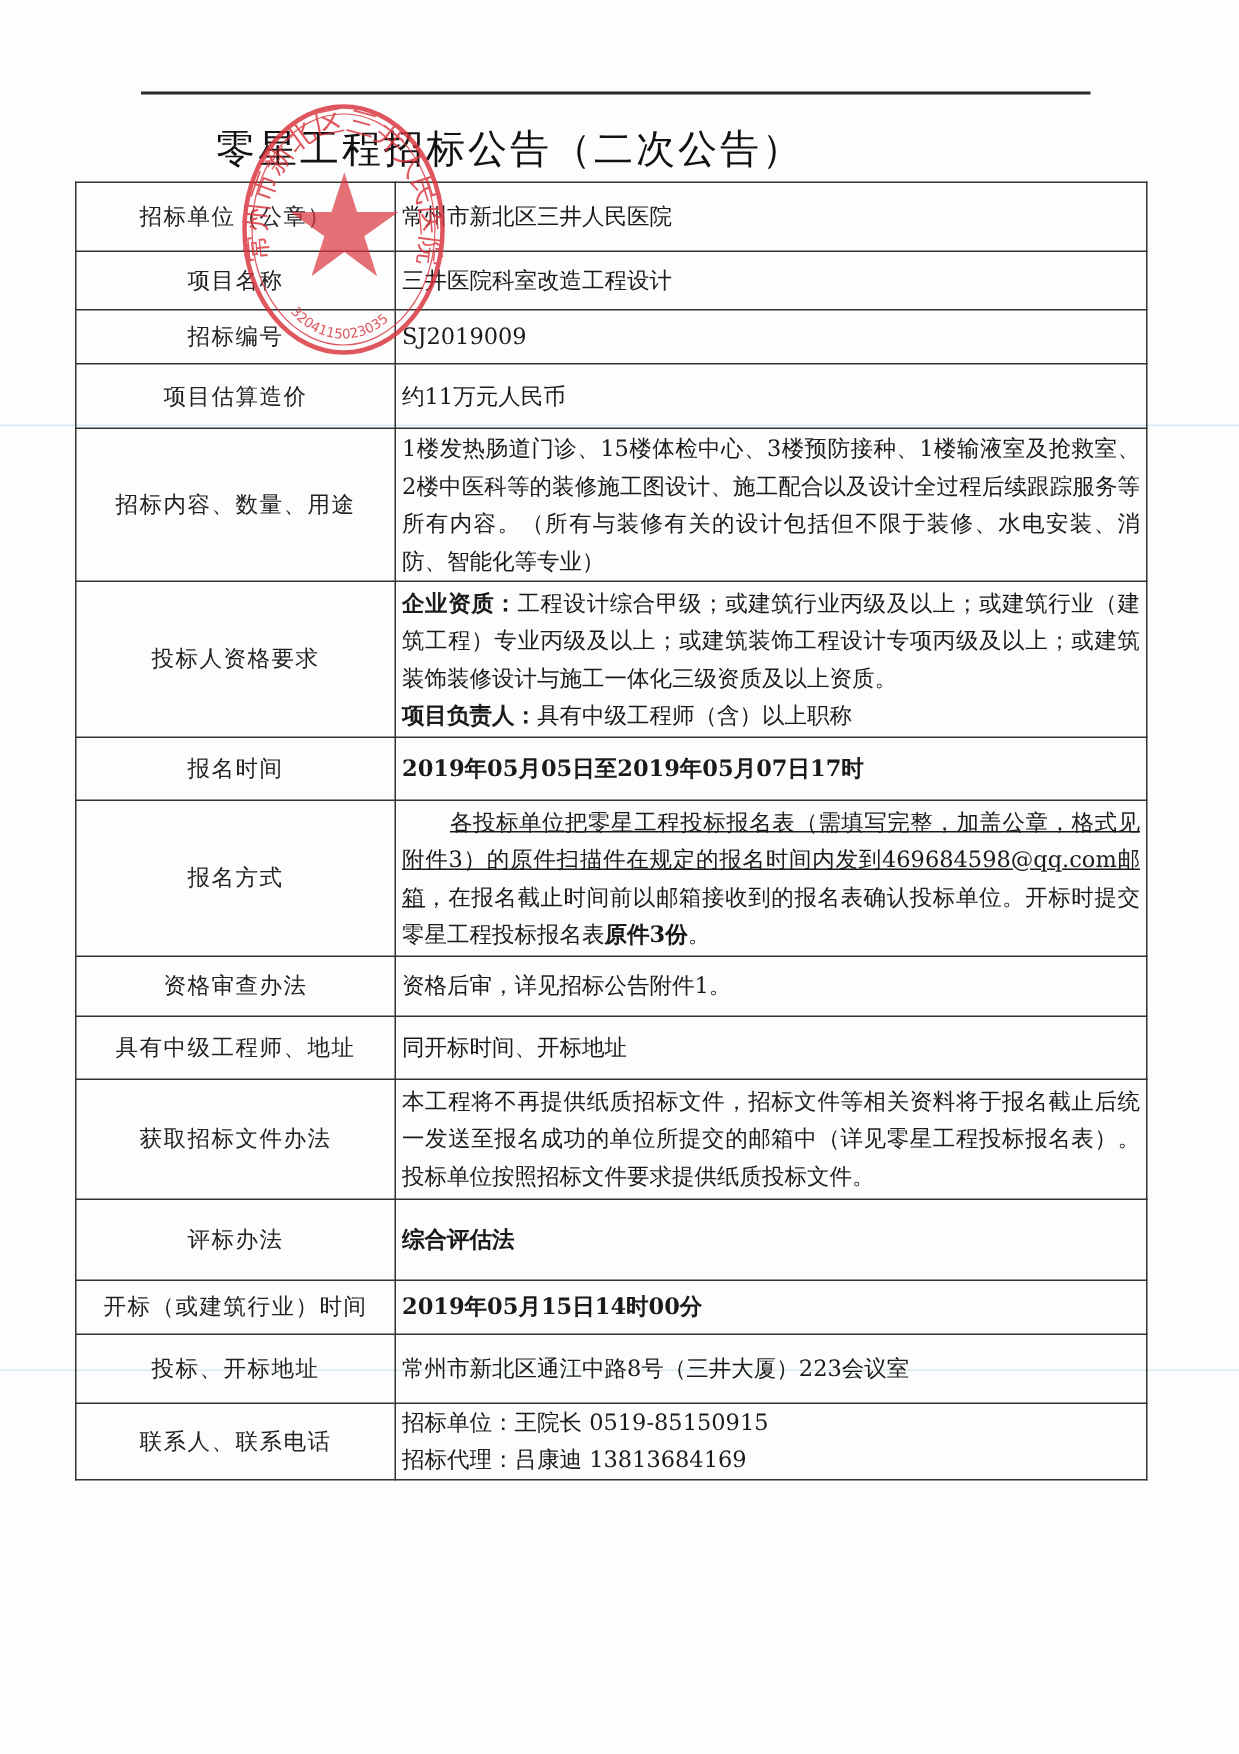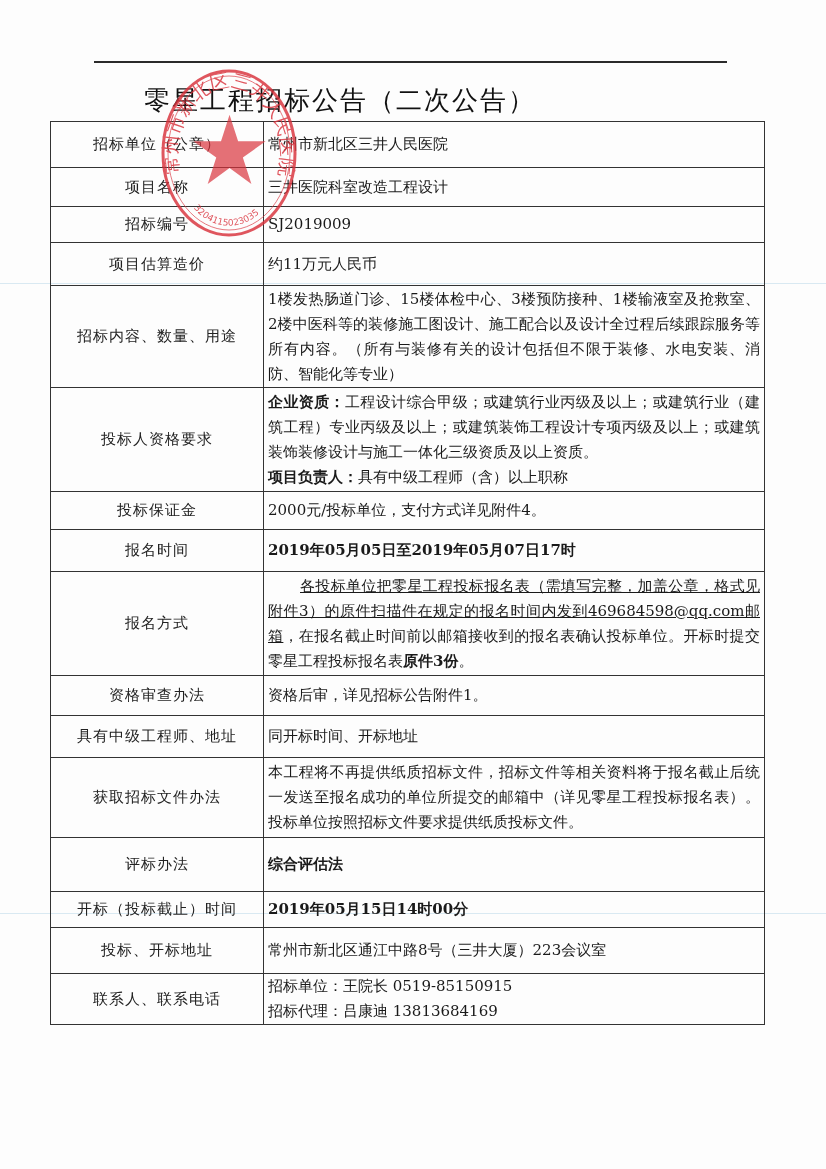--- a/index.html
+++ b/index.html
@@ -88,24 +88,20 @@
     <td class="value">约11万元人民币</td>
   </tr>
   <tr style="height:102px">
     <td class="label">招标内容、数量、用途</td>
     <td class="value just">1楼发热肠道门诊、15楼体检中心、3楼预防接种、1楼输液室及抢救室、2楼中医科等的装修施工图设计、施工配合以及设计全过程后续跟踪服务等所有内容。（所有与装修有关的设计包括但不限于装修、水电安装、消防、智能化等专业）</td>
   </tr>
   <tr style="height:104px">
     <td class="label">投标人资格要求</td>
     <td class="value just"><span class="b">企业资质：</span><span>工程设计综合甲级；或建筑行业丙级及以上；或建筑行业（建筑工程）专业丙级及以上；或建筑装饰工程设计专项丙级及以上；或建筑装饰装修设计与施工一体化三级资质及以上资质。</span><br><span class="b">项目负责人：</span><span>具有中级工程师（含）以上职称</span></td>
   </tr>
-  <tr style="height:38px">
-    <td class="label">投标保证金</td>
-    <td class="value">2000元/投标单位，支付方式详见附件4。</td>
-  </tr>
   <tr style="height:42px">
     <td class="label">报名时间</td>
     <td class="value b">2019年05月05日至2019年05月07日17时</td>
   </tr>
   <tr style="height:104px">
     <td class="label">报名方式</td>
     <td class="value just"><span class="u">各投标单位把零星工程投标报名表（需填写完整，加盖公章，格式见附件3）的原件扫描件在规定的报名时间内发到469684598@qq.com邮箱</span><span>，在报名截止时间前以邮箱接收到的报名表确认投标单位。开标时提交零星工程投标报名表</span><span class="b">原件3份</span><span>。</span></td>
   </tr>
   <tr style="height:40px">
     <td class="label">资格审查办法</td>
@@ -117,21 +113,21 @@
   </tr>
   <tr style="height:80px">
     <td class="label">获取招标文件办法</td>
     <td class="value just">本工程将不再提供纸质招标文件，招标文件等相关资料将于报名截止后统一发送至报名成功的单位所提交的邮箱中（详见零星工程投标报名表）。投标单位按照招标文件要求提供纸质投标文件。</td>
   </tr>
   <tr style="height:54px">
     <td class="label">评标办法</td>
     <td class="value b">综合评估法</td>
   </tr>
   <tr style="height:36px">
-    <td class="label">开标（投标截止）时间</td>
+    <td class="label">开标（或建筑行业）时间</td>
     <td class="value b">2019年05月15日14时00分</td>
   </tr>
   <tr style="height:46px">
     <td class="label">投标、开标地址</td>
     <td class="value">常州市新北区通江中路8号（三井大厦）223会议室</td>
   </tr>
   <tr style="height:50px">
     <td class="label">联系人、联系电话</td>
     <td class="value"><span>招标单位：王院长  0519-85150915</span><br><span>招标代理：吕康迪  13813684169</span></td>
   </tr>

